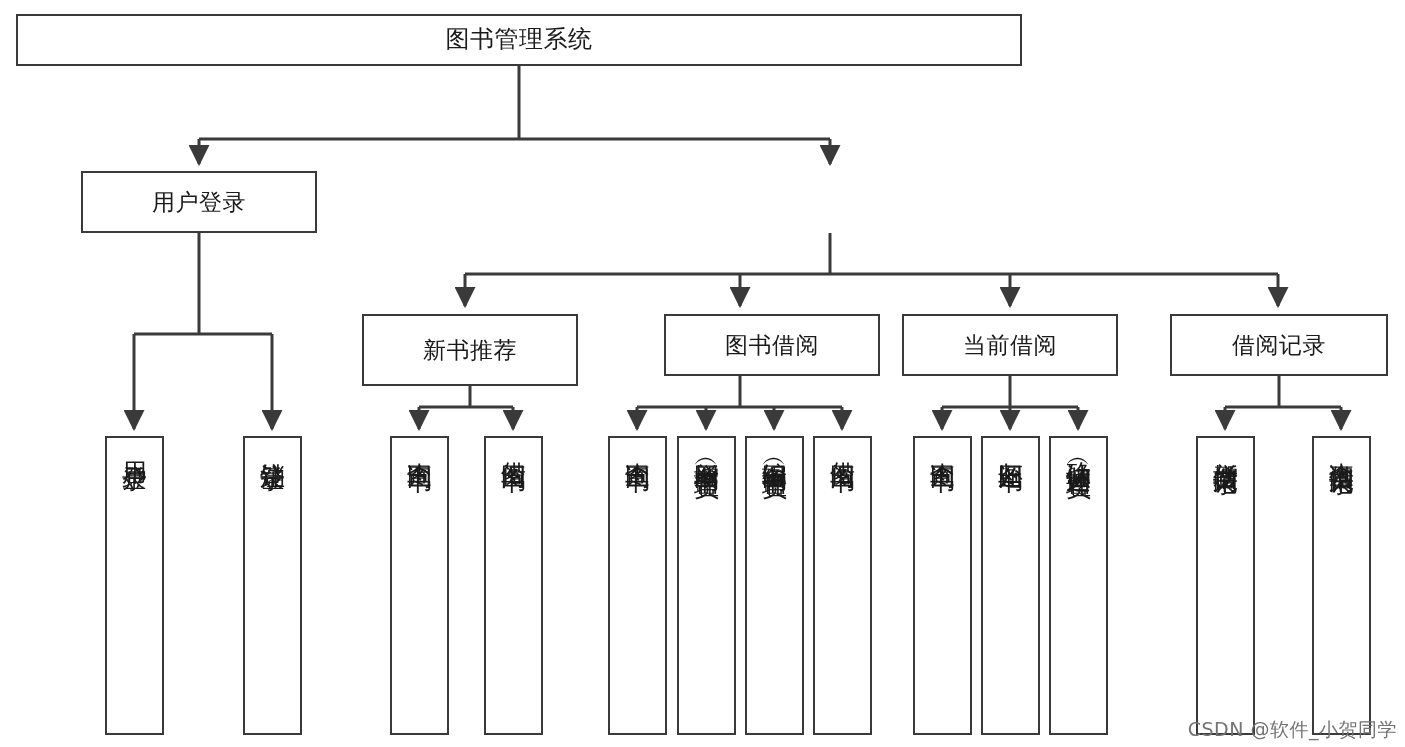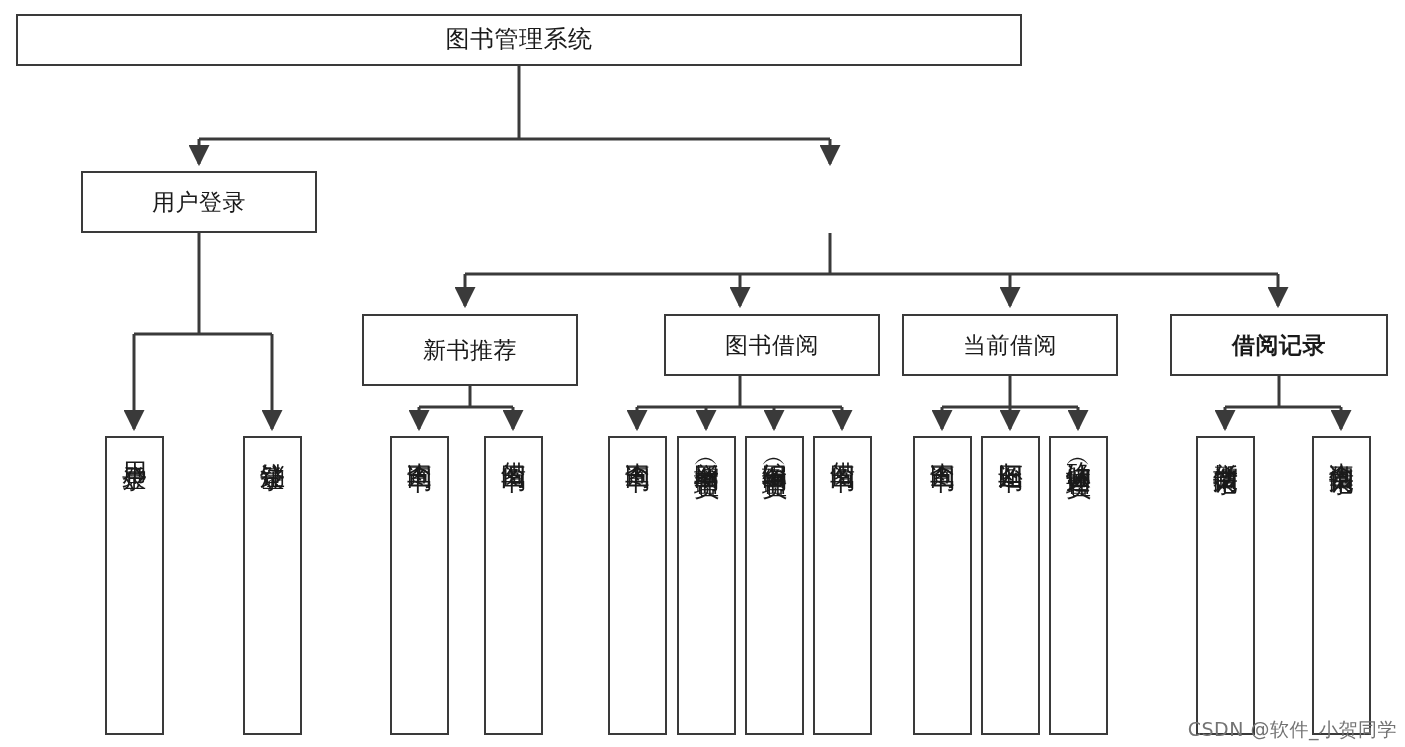--- a/index.html
+++ b/index.html
@@ -133,21 +133,21 @@
 
   <div class="node h" style="left:362px; top:314px; width:216px; height:72px;">
     <span class="lbl">新书推荐</span>
   </div>
   <div class="node h" style="left:632px; top:314px; width:216px; height:62px;margin-left:32px;">
     <span class="lbl">图书借阅</span>
   </div>
   <div class="node h" style="left:902px; top:314px; width:216px; height:62px;">
     <span class="lbl">当前借阅</span>
   </div>
-  <div class="node h" style="left:1170px; top:314px; width:218px; height:62px;font-weight:bold;">
+  <div class="node h" style="left:1170px; top:314px; width:218px; height:62px;">
     <span class="lbl">借阅记录</span>
   </div>
 
   <div class="node v" style="left:105px; top:436px; width:59px; height:299px;">
     <span class="lbl">用户登录</span>
   </div>
   <div class="node v" style="left:243px; top:436px; width:59px; height:299px;">
     <span class="lbl">注销登录</span>
   </div>
 

